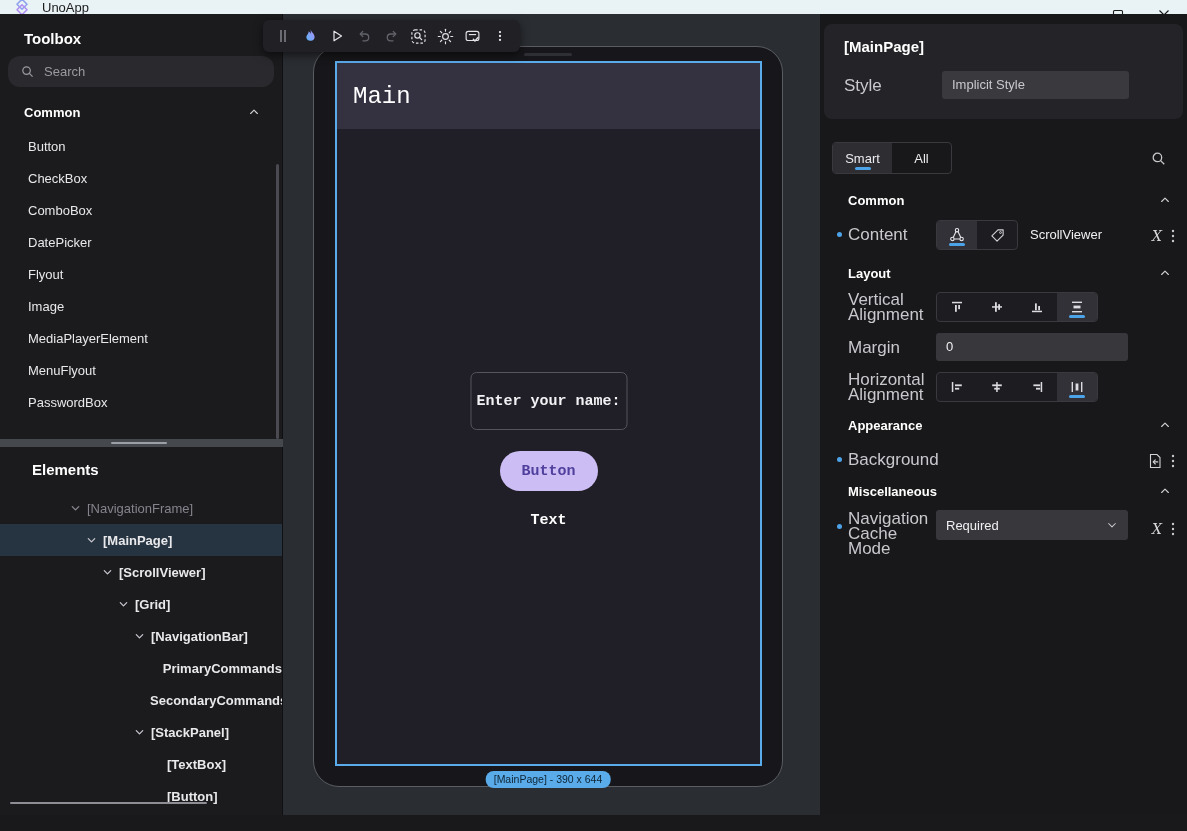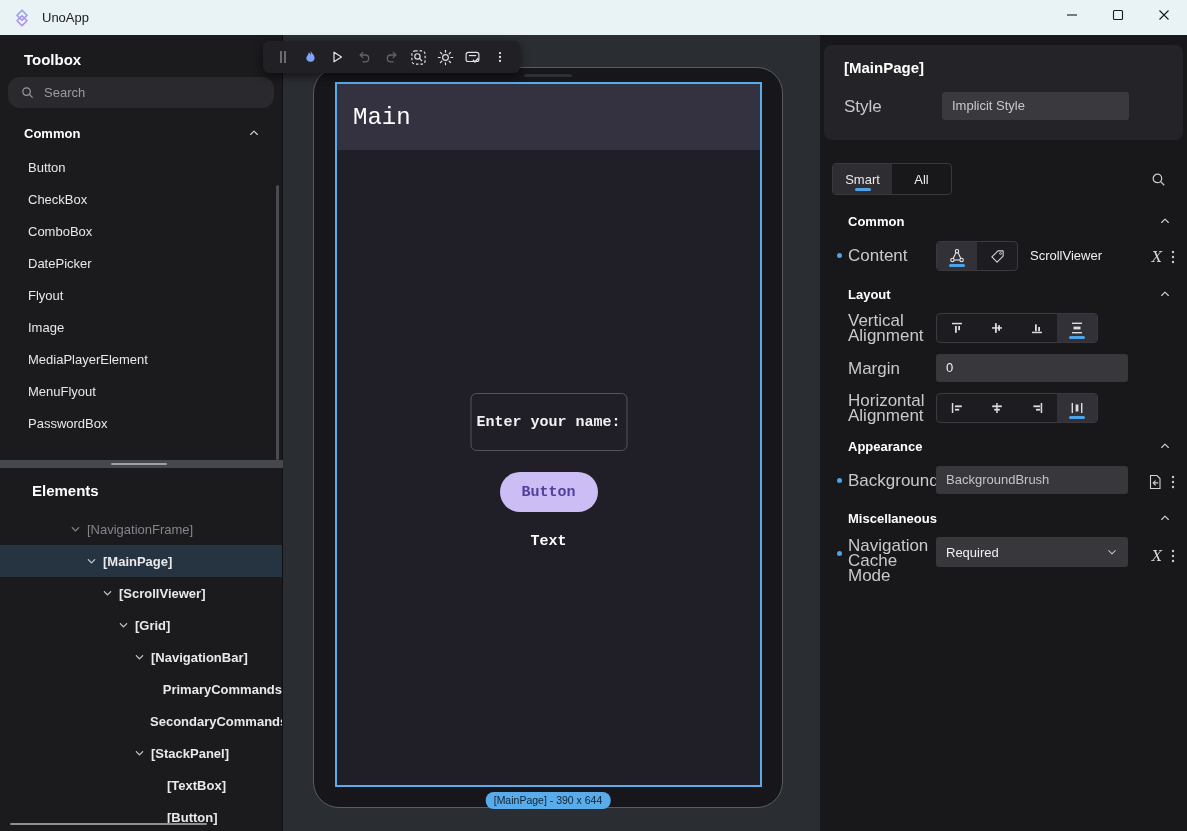--- a/index.html
+++ b/index.html
@@ -1,20 +1,20 @@
 <!DOCTYPE html>
 <html><head>
 <meta charset="utf-8">
 <style>
   * { margin:0; padding:0; box-sizing:border-box; }
   html,body { width:1187px; height:831px; overflow:hidden; background:#19191b;
     font-family:"Liberation Sans", sans-serif; }
 
   
-  .titlebar { height:35px; background:#e9f2f4; display:flex; align-items:center; position:relative; }
+  .titlebar { height:14px; background:#e9f2f4; display:flex; align-items:center; position:relative; }
   .titlebar .logo { margin:0 10px 0 12px; display:flex; align-items:center; }
   .titlebar .app-title { font-size:13px; color:#1c1c1c; }
   .win-controls { position:absolute; right:0; top:0; height:30px; display:flex; }
   .win-btn { width:46px; height:30px; display:flex; align-items:center; justify-content:center; }
 
   
   .app { display:flex; height:801px; position:relative; }
   .left-panel { width:283px; background:#1b1b1e; position:relative; flex-shrink:0; border-right:1px solid #101012; }
   .canvas { flex:1; background:#2a2d32; position:relative; }
   .right-panel { width:367px; background:#18181a; position:relative; flex-shrink:0; }
@@ -506,21 +506,20 @@
     <div class="rsection mt13">
       <span class="lbl">Appearance</span>
       <span>
           <svg width="12" height="12" viewBox="0 0 16 16" fill="none">
             <polyline points="3.5,10 8,5.5 12.5,10" stroke="#d2d2d6" stroke-width="1.5" stroke-linecap="round" stroke-linejoin="round"></polyline>
           </svg>
         </span>
     </div>
     <div class="prop-row dot mt10">
       <span class="plabel">Background</span>
-      <div class="margin-input" style="color:#c3c3c8;">BackgroundBrush</div>
       <div class="row-icons">
         <span>
             <svg width="14" height="16" viewBox="0 0 14 16" fill="none" stroke="#d2d2d6" stroke-width="1.1">
               <path d="M2.5 1.5 H9 L12 4.5 V14.5 H2.5 Z"></path>
               <polyline points="7.3,6.8 5.2,8.9 7.3,11" stroke-linejoin="round" stroke-linecap="round"></polyline>
               <line x1="5.4" y1="8.9" x2="9.8" y2="8.9" stroke-linecap="round"></line>
             </svg>
           </span>
         <span>
             <svg width="4" height="14" viewBox="0 0 4 14" fill="#c9c9cd">

